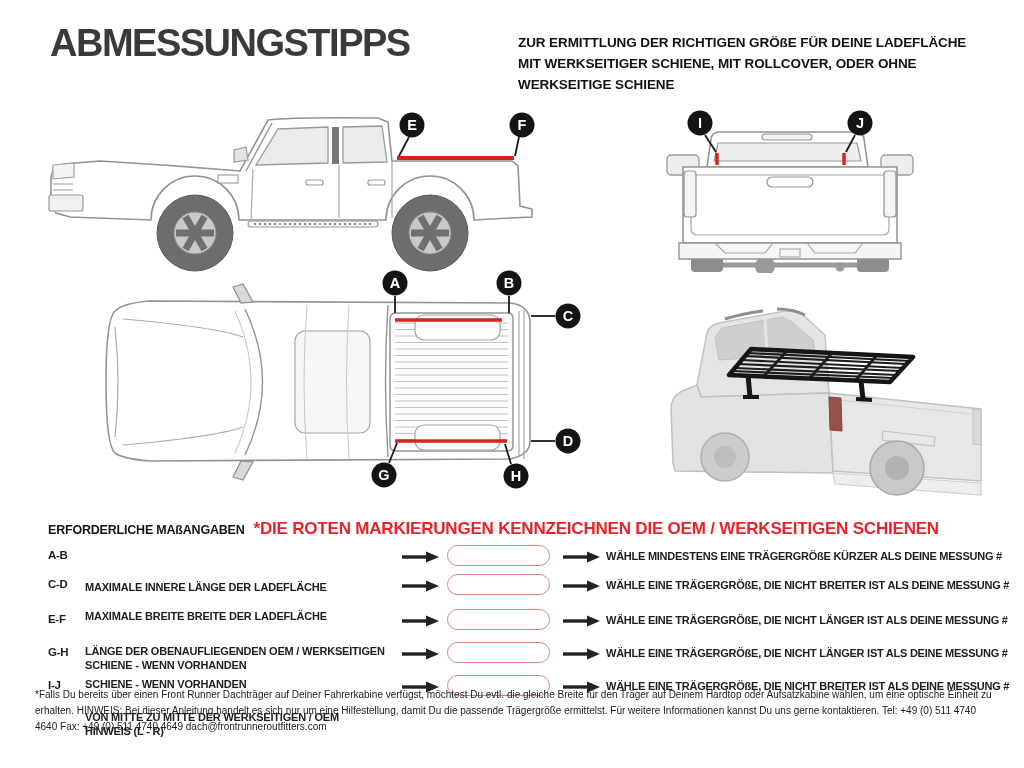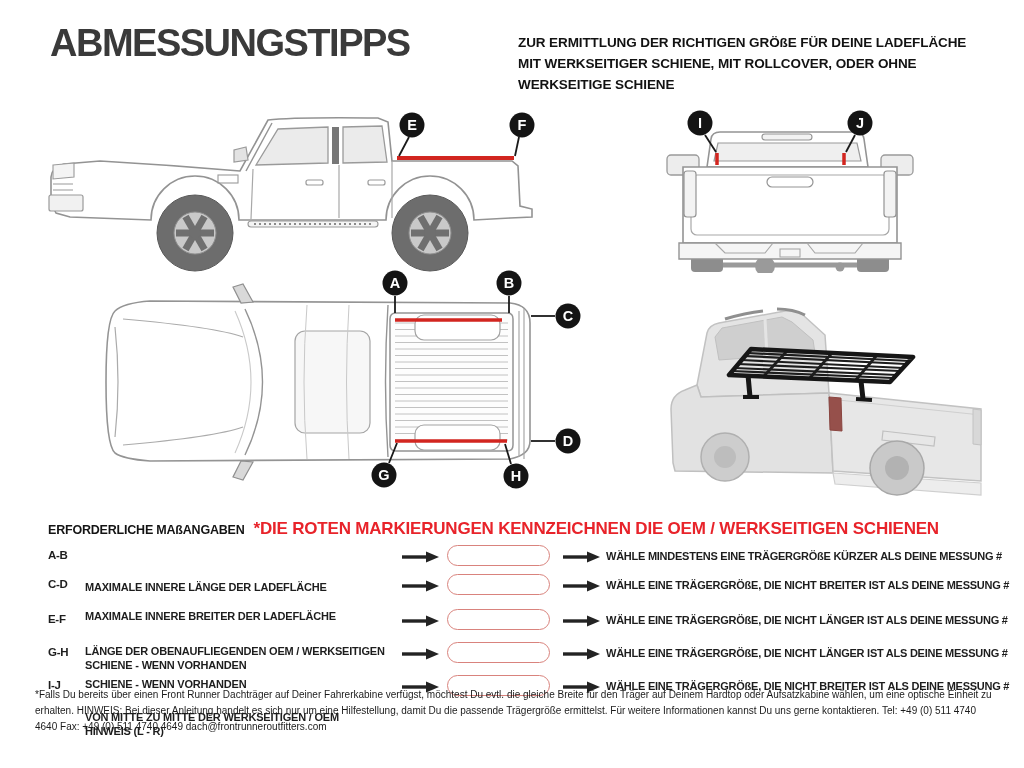--- a/index.html
+++ b/index.html
@@ -259,21 +259,21 @@
     <svg class="arrow2" width="37" height="12" viewBox="0 0 37 12">
         <path d="M0 6 H26" stroke="#232323" stroke-width="3.4"></path>
         <path d="M24 0.6 L37 6 L24 11.4 Z" fill="#232323"></path>
       </svg>
     <span class="minstr">WÄHLE MINDESTENS EINE TRÄGERGRÖßE KÜRZER ALS DEINE MESSUNG #</span>
   </div>
 
   <div class="mrow" style="top:574px;padding-left:10px;">
     <span class="mlabel">C-D</span>
     <div class="mdesc">
-      <span>MAXIMALE INNERE BREITER DER LADEFLÄCHE</span>
+      <span>MAXIMALE BREITE BREITE DER LADEFLÄCHE</span>
       <span></span>
     </div>
     <svg class="arrow1" width="37" height="12" viewBox="0 0 37 12">
         <path d="M0 6 H26" stroke="#232323" stroke-width="3.4"></path>
         <path d="M24 0.6 L37 6 L24 11.4 Z" fill="#232323"></path>
       </svg>
     <input class="pill" type="text" value="" style="">
     <svg class="arrow2" width="37" height="12" viewBox="0 0 37 12">
         <path d="M0 6 H26" stroke="#232323" stroke-width="3.4"></path>
         <path d="M24 0.6 L37 6 L24 11.4 Z" fill="#232323"></path>

